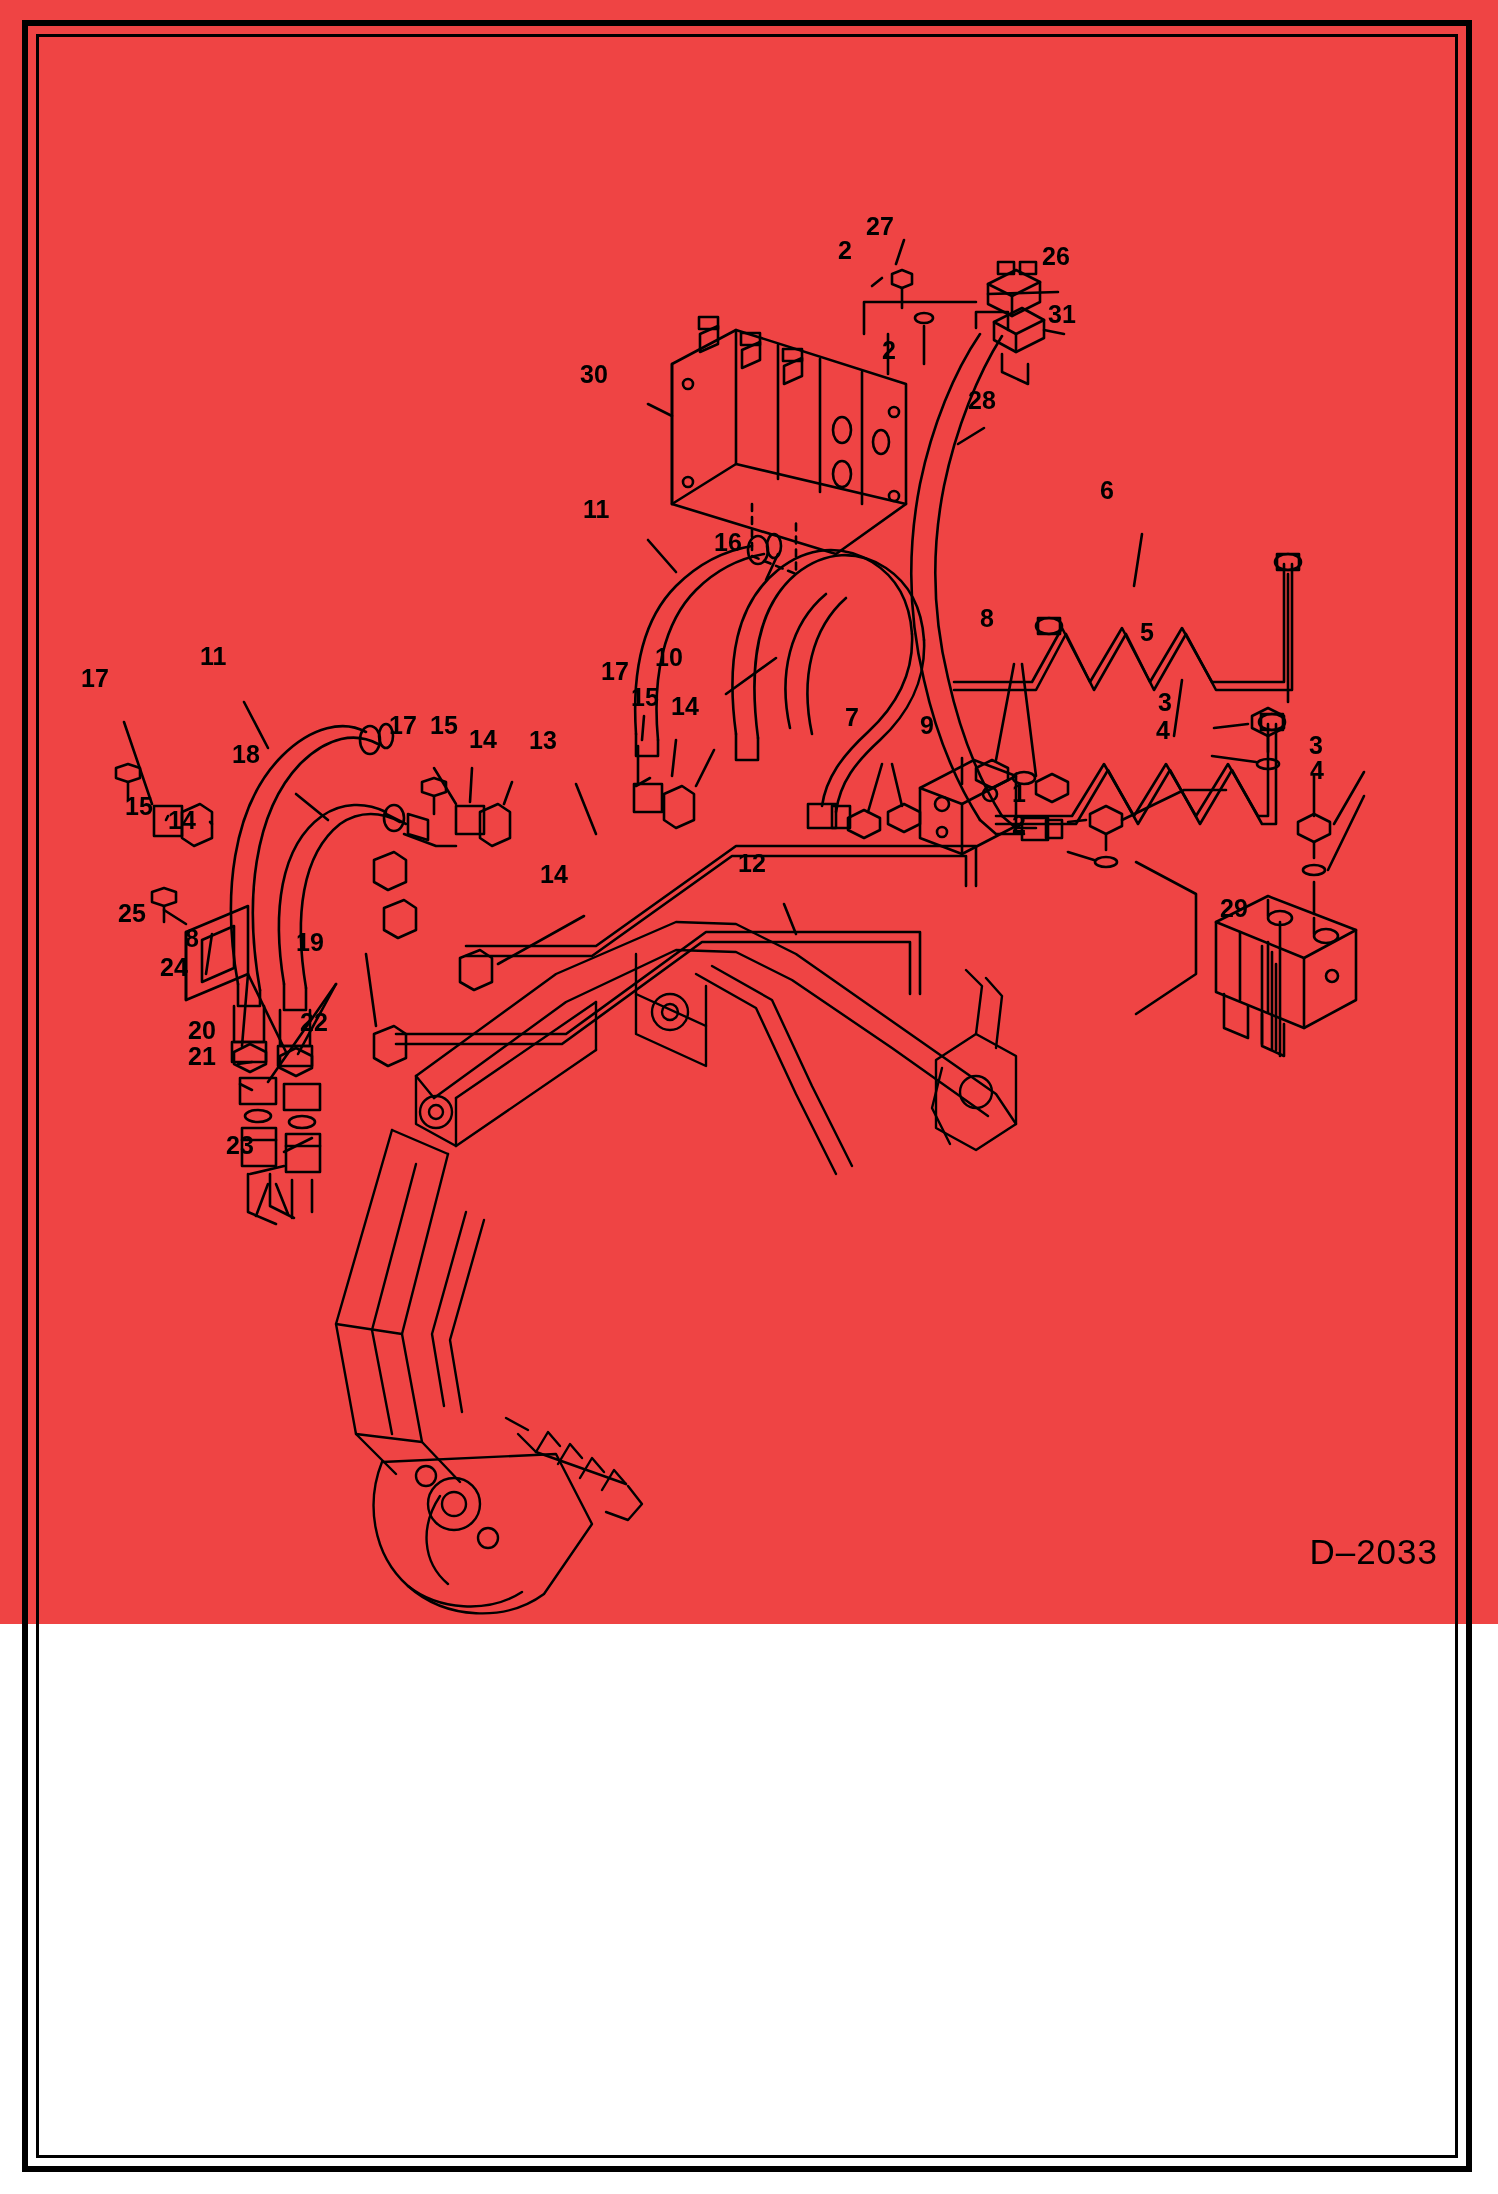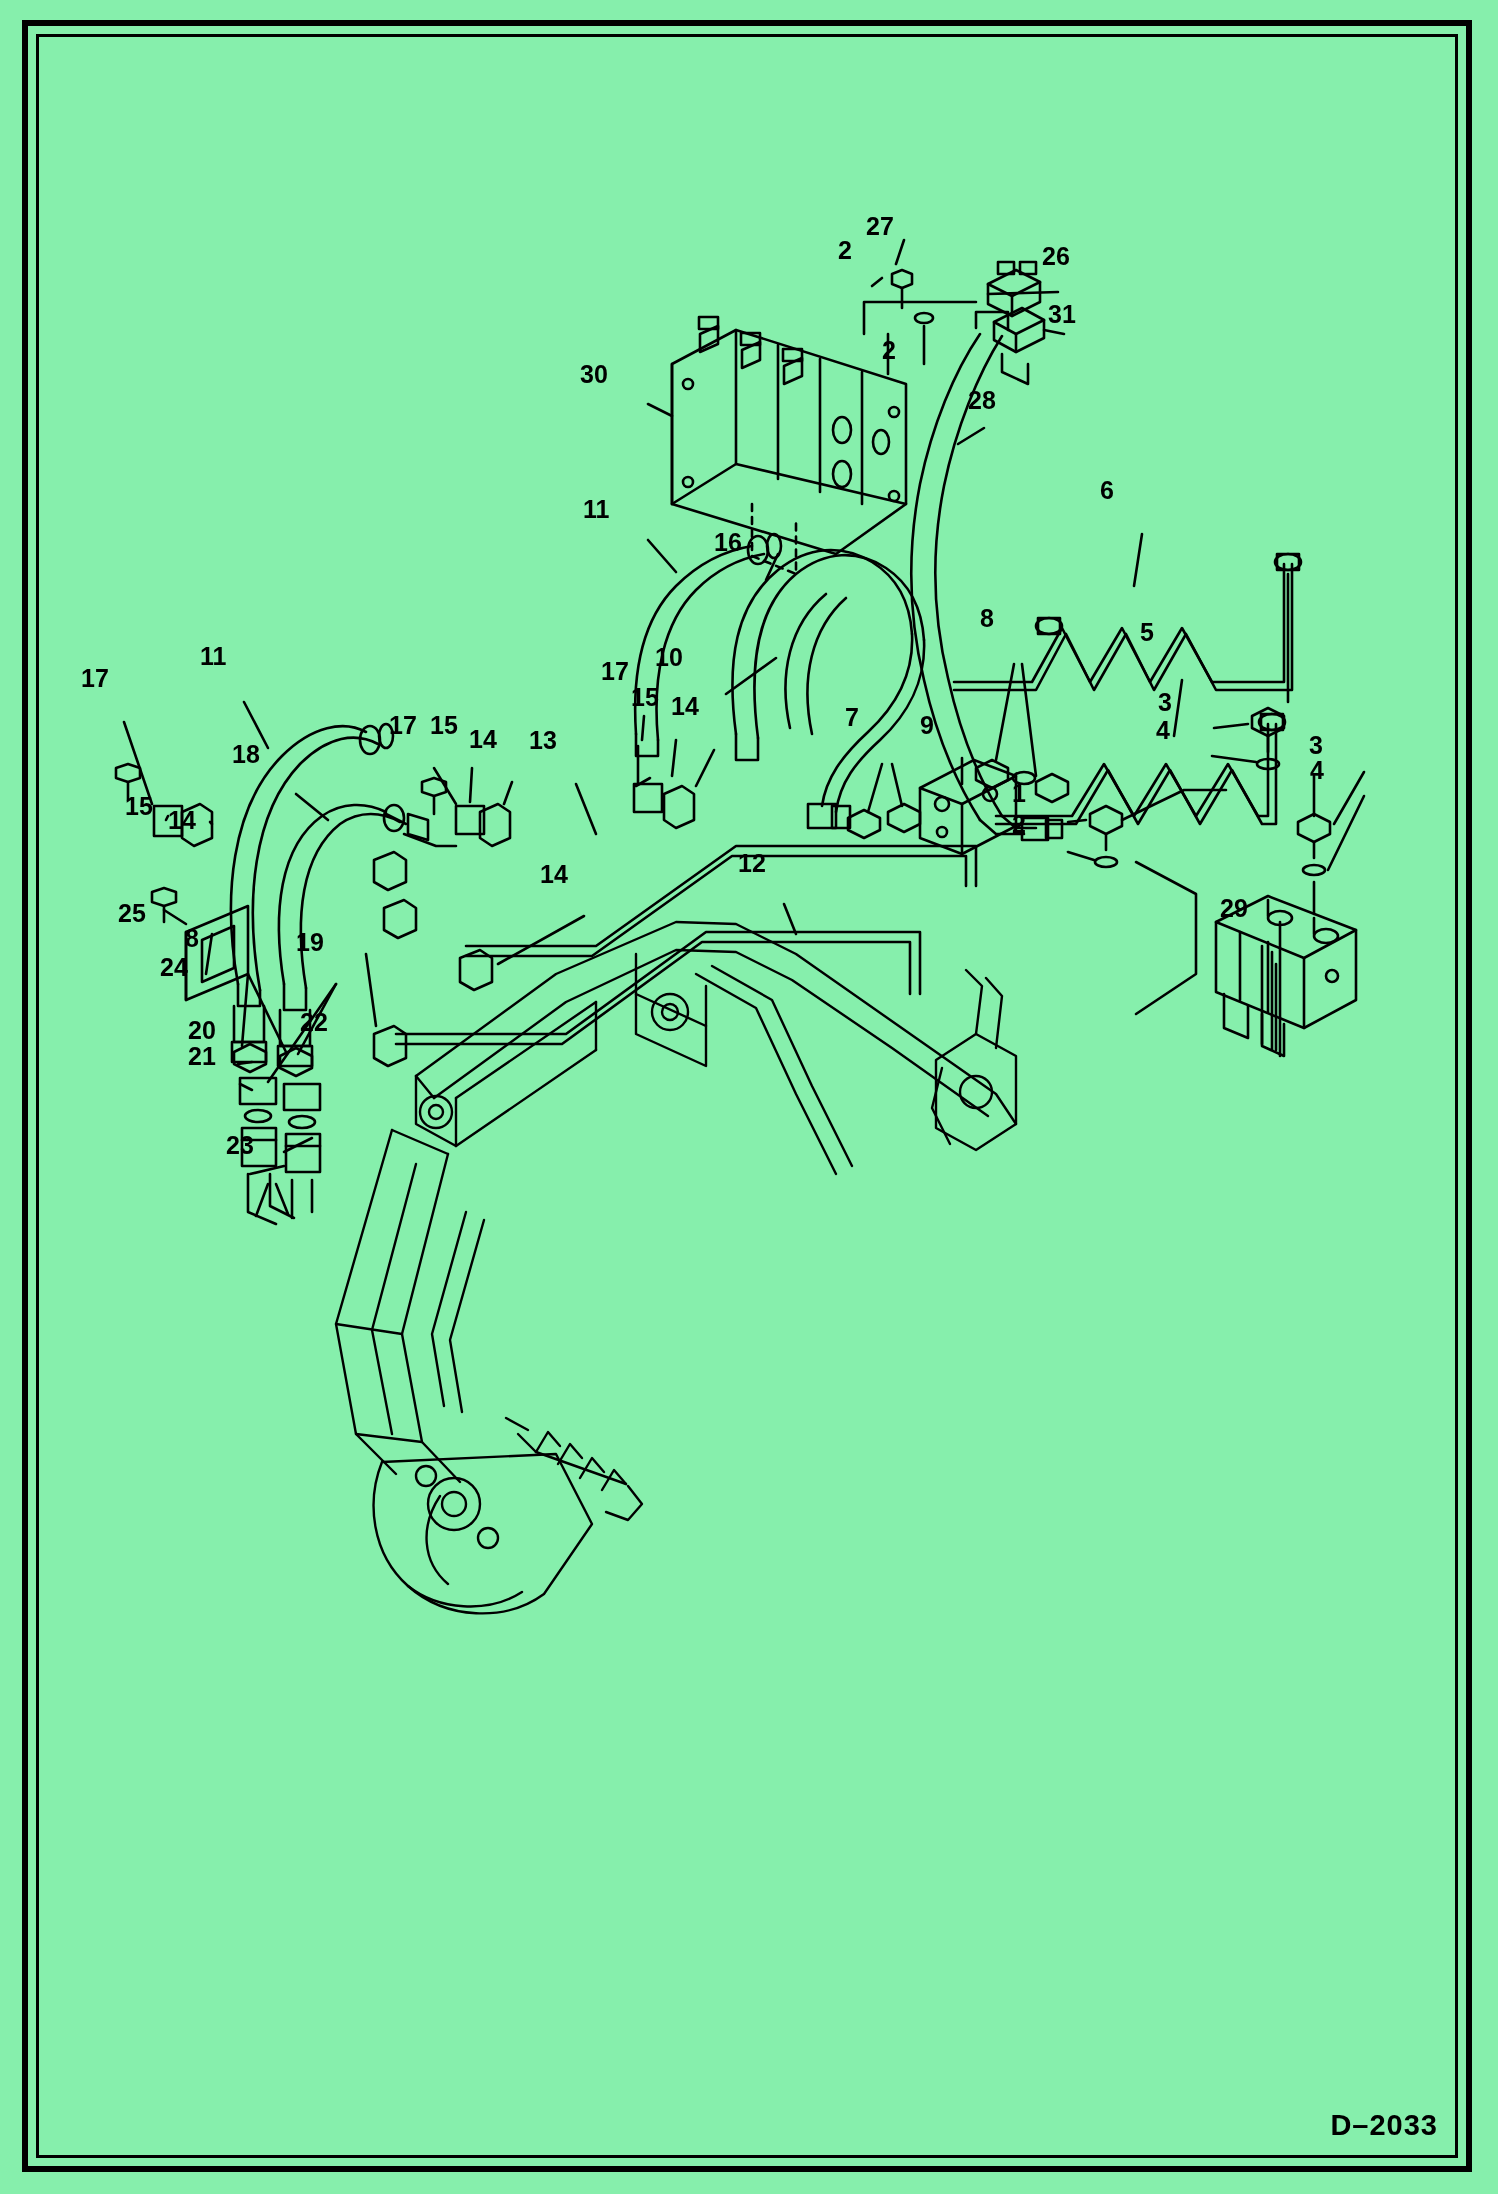--- a/index.html
+++ b/index.html
@@ -11,22 +11,22 @@
     width: 1498px;
     height: 2194px;
     font-family: "Liberation Sans", sans-serif;
     position: relative;
     overflow: hidden;
   }
   #sheet {
     position: absolute;
     left: 0; top: 0;
     width: 1498px;
-    height: 2194px;
-    background: #86efac;
+    height: 1624px;
+    background: #ef4444;
   }
   
   .frame-outer {
     position: absolute;
     left: 22px; top: 20px;
     width: 1450px;
     height: 2152px;
     border: 6px solid #000;
     box-sizing: border-box;
   }
@@ -51,22 +51,22 @@
     font-size: 25px;
     color: #000;
     line-height: 1;
     white-space: nowrap;
   }
   .drawing-no {
     position: absolute;
     right: 60px;
     bottom: 52px;
     font-family: "Liberation Sans", sans-serif;
-    font-weight: bold;
-    font-size: 29px;
+    font-weight: normal;
+    font-size: 35px;
     letter-spacing: 1px;
     color: #000;
   }
   svg.art {
     position: absolute;
     left: 0; top: 0;
     width: 1422px;
     height: 2124px;
   }
 </style>

